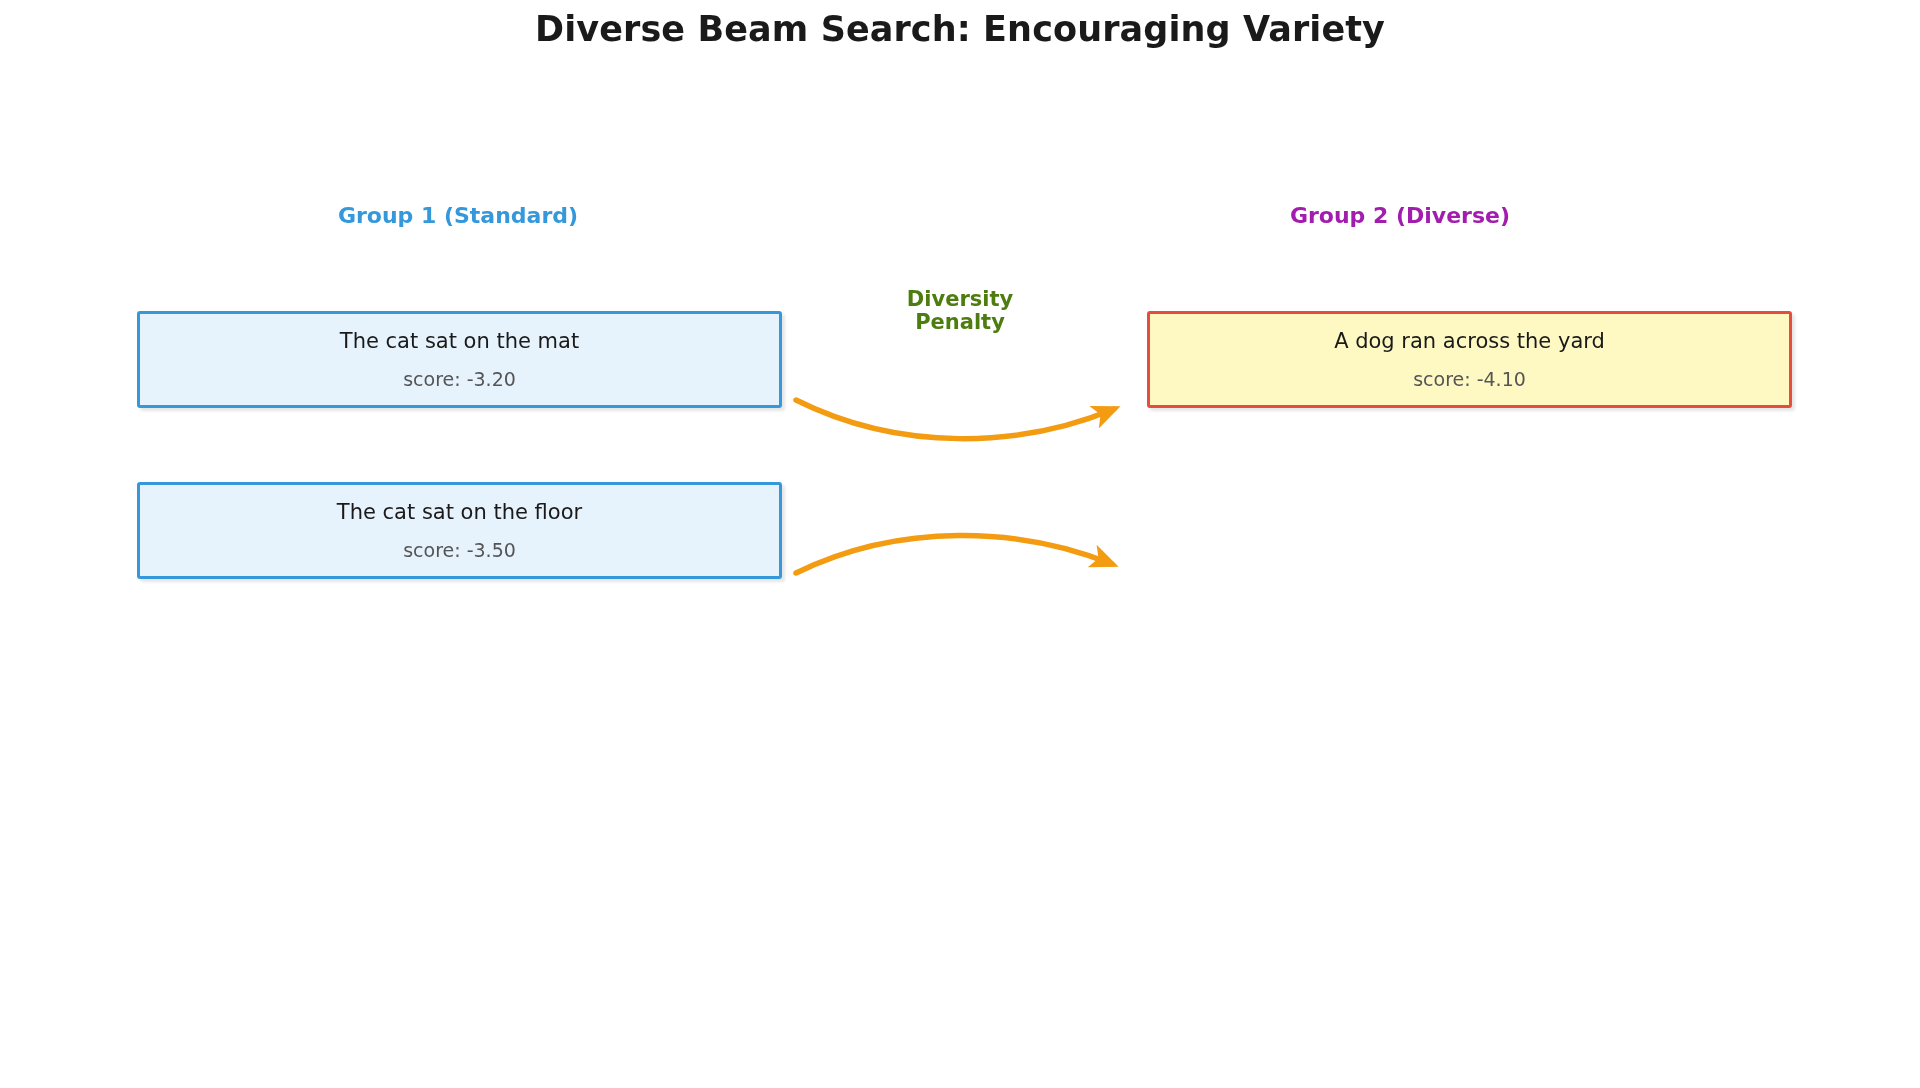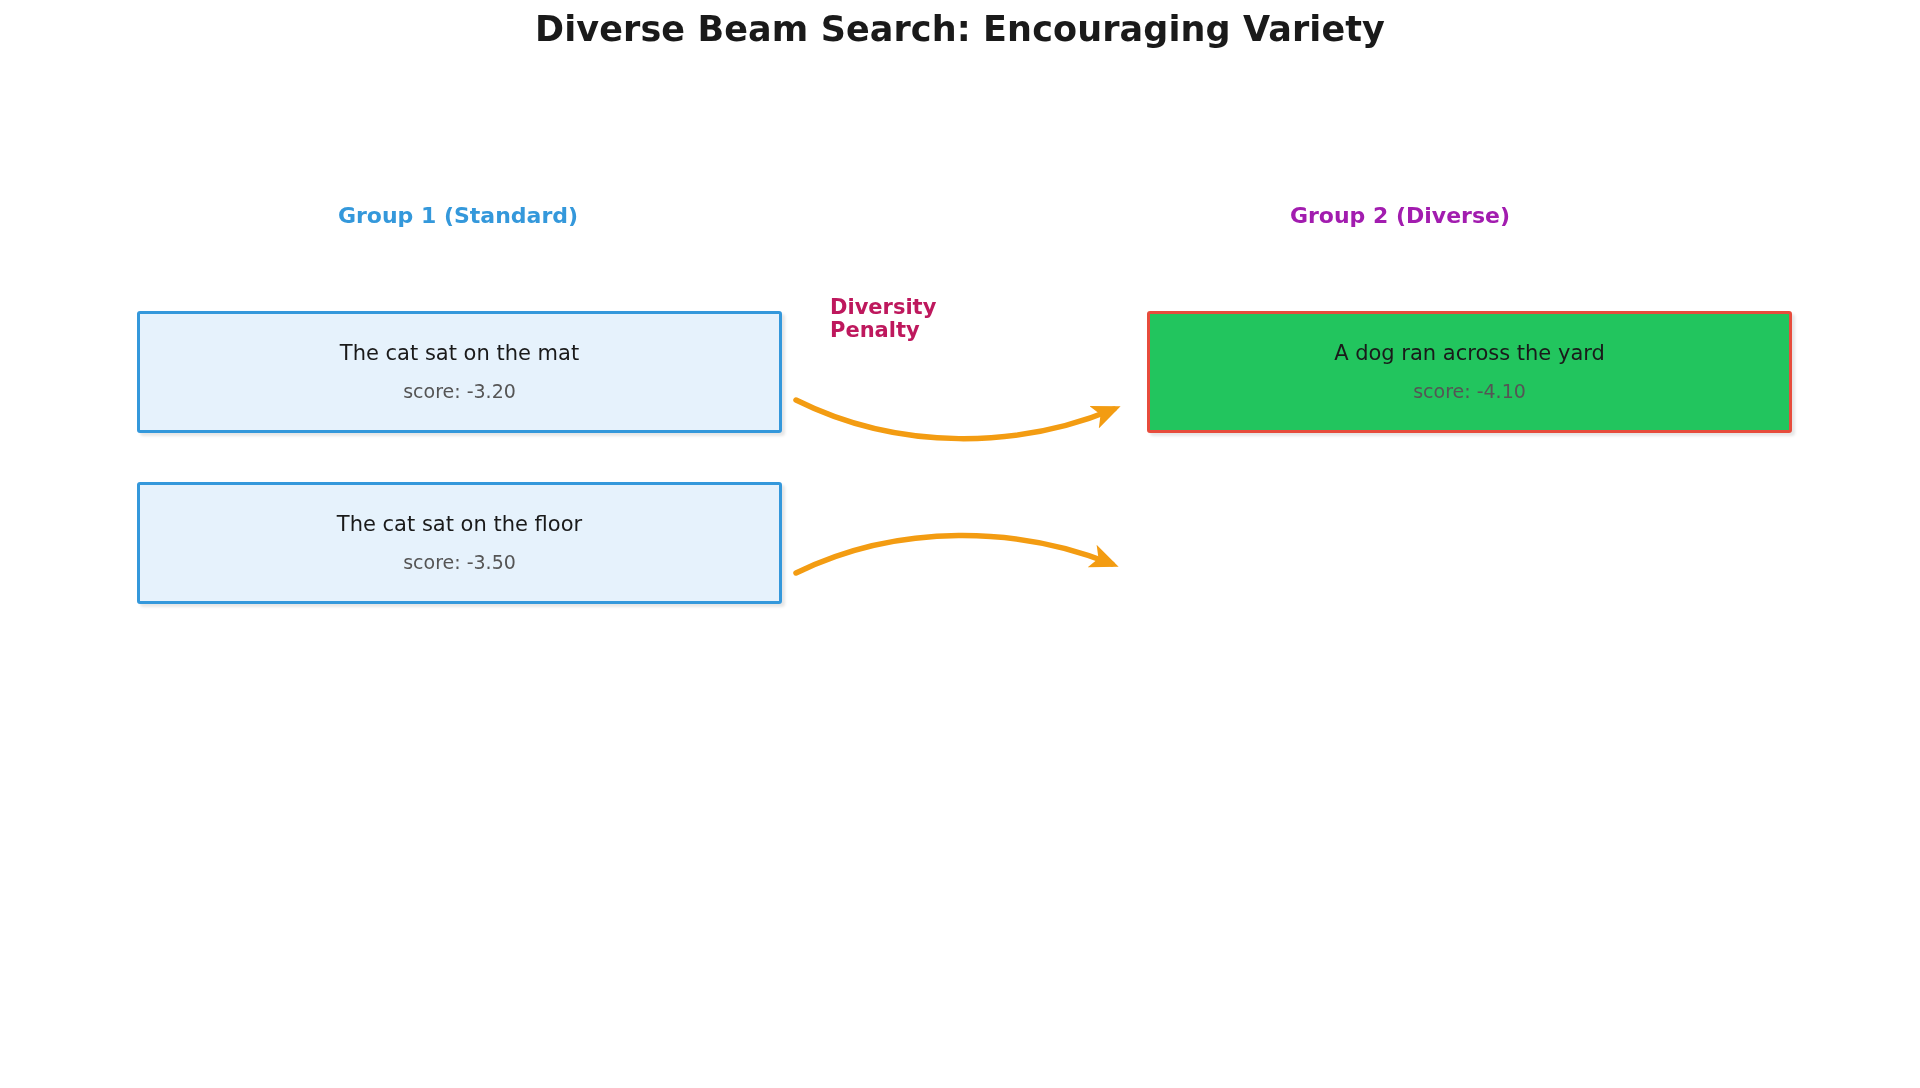--- a/index.html
+++ b/index.html
@@ -41,39 +41,39 @@
     font-size: 22px;
     font-weight: bold;
   }
   .col-heading.left  { left: 148px;  color: #3498db; }
   .col-heading.right { left: 1090px; color: #a21caf; }
 
   
   .beam-box {
     position: absolute;
     width: 645px;
-    height: 122px;
+    height: 97px;
     box-sizing: border-box;
     border-width: 3px;
     border-style: solid;
     border-radius: 3px;
     display: flex;
     flex-direction: column;
     align-items: center;
     justify-content: center;
     box-shadow: 3px 3px 3px rgba(0,0,0,0.10);
   }
   .beam-box.left {
     left: 137px;
     background: #e6f2fc;
     border-color: #3498db;
   }
   .beam-box.right {
     left: 1147px;
-    background: #22c55e;
+    background: #fef9c3;
     border-color: #e74c3c;
   }
   .row-1 { top: 311px; }
   .row-2 { top: 482px; }
 
   .beam-text {
     font-size: 21px;
     color: #1a1a1a;
     line-height: 1.25;
   }
@@ -83,26 +83,25 @@
     line-height: 1.25;
     margin-top: 14px;
   }
 
   
   .penalty-label {
     position: absolute;
     top: 288px;
     left: 830px;
     width: 260px;
-    text-align: left;
+    text-align: center;
     font-size: 21px;
     font-weight: bold;
     line-height: 1.08;
-    color: #be185d;
-    margin-top: 8px;
+    color: #4d7c0f;
   }
 
   
   .arrow-layer {
     position: absolute;
     inset: 0;
     pointer-events: none;
   }
 </style>
 </head>

